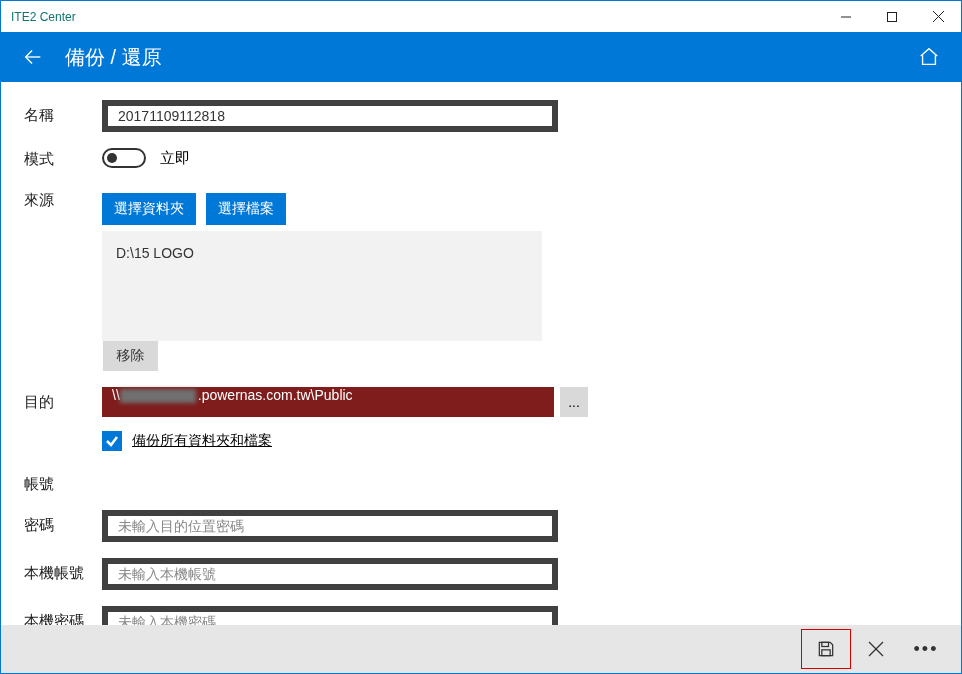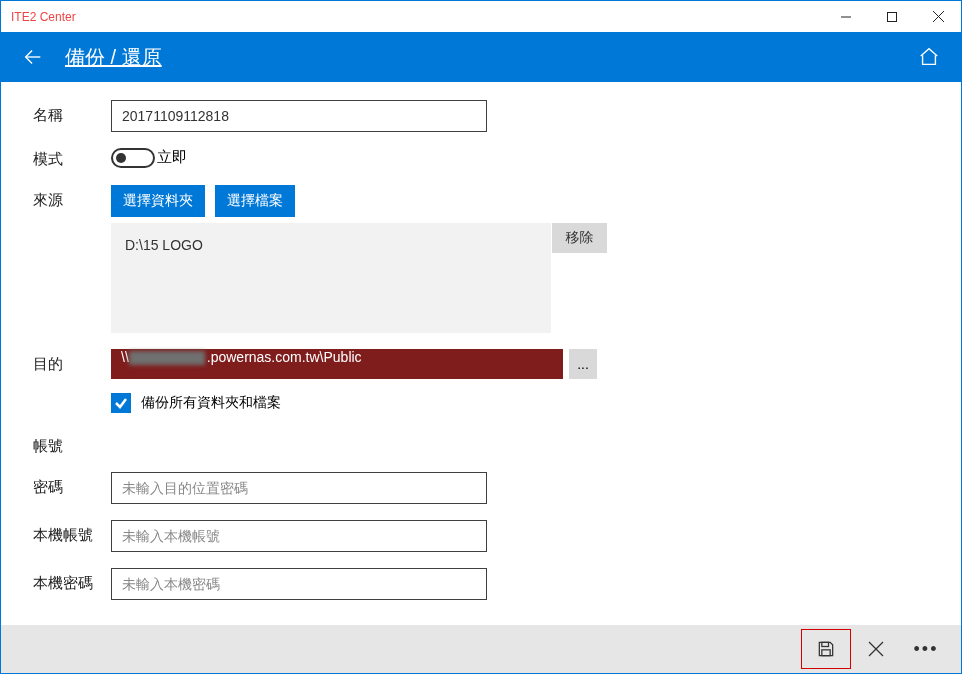--- a/index.html
+++ b/index.html
@@ -1,64 +1,64 @@
 <!DOCTYPE html>
 <html><head>
 <meta charset="utf-8">
 <style>
   * { box-sizing: border-box; margin: 0; padding: 0; font-family: "Segoe UI", "Microsoft JhengHei", sans-serif; }
   body { width: 962px; height: 674px; background: #fff; border: 1px solid #0078d7; position: relative; overflow: hidden; }
 
   
-  .titlebar { height: 31px; display: flex; align-items: center; padding-left: 10px; font-size: 12px; color: #ef4444; }
+  .titlebar { height: 31px; display: flex; align-items: center; padding-left: 10px; font-size: 12px; color: #0f766e; }
   .titlebar-controls { margin-left: auto; display: flex; }
   .titlebar-btn { width: 46px; height: 31px; display: flex; align-items: center; justify-content: center; }
   .titlebar-btn svg { stroke: #222; fill: none; }
 
   
-  .header { height: 50px; background: #0078d7; color: #fff; display: flex; align-items: center; padding: 0 18px; text-decoration: underline; }
+  .header { height: 50px; background: #0078d7; color: #fff; display: flex; align-items: center; padding: 0 18px; }
   .header-back { width: 28px; height: 28px; display: flex; align-items: center; justify-content: center; margin-right: 18px; }
   .header-title { font-size: 20px; font-weight: 400; }
   .header-home { margin-left: auto; width: 28px; height: 28px; display: flex; align-items: center; justify-content: center; }
 
   
-  .form { padding: 18px 0 0 12px; overflow-y: auto; height: calc(674px - 31px - 50px - 48px); }
+  .form { padding: 18px 0 0 3px; overflow-y: auto; height: calc(674px - 31px - 50px - 48px); }
   .row { display: flex; align-items: flex-start; margin-bottom: 16px; padding-left: 20px; }
   .row-label { width: 78px; min-width: 78px; text-align: left; font-size: 15px; color: #222; padding-top: 6px; padding-left: 0; }
   .row-label.tight { padding-top: 2px; }
   .row-content { flex: 0 0 auto; }
 
-  .text-input { width: 376px; height: 32px; border: 1px solid #404040; padding: 0 10px; font-size: 14px; color: #333; }
+  .text-input { width: 456px; height: 32px; border: 6px solid #404040; padding: 0 10px; font-size: 14px; color: #333; }
   .text-input::placeholder { color: #888; }
 
   
-  .toggle-wrap { display: flex; gap: 2px; }
+  .toggle-wrap { display: flex; align-items: center; gap: 14px; }
   .toggle { width: 44px; height: 20px; border: 2px solid #333; border-radius: 10px; position: relative; }
   .toggle-knob { width: 10px; height: 10px; background: #333; border-radius: 50%; position: absolute; left: 3px; top: 3px; }
   .toggle-label { font-size: 15px; }
 
   
   .btn-primary { background: #0078d7; color: #fff; border: none; height: 32px; padding: 0 12px; font-size: 14px; cursor: pointer; }
-  .src-buttons { display: flex; gap: 10px; margin-bottom: 6px; }
+  .src-buttons { display: flex; gap: 10px; margin-bottom: 6px; margin-top: 8px; }
 
   
   .src-list { width: 440px; height: 110px; background: #f2f2f2; padding: 14px 14px; font-size: 14px; color: #333; }
   .remove-btn { width: 55px; height: 30px; background: #d9d9d9; border: none; font-size: 14px; color: #333; cursor: pointer; margin-left: 1px; }
-  .src-area { display: flex; align-items: flex-start; }
+  .src-area { display: flex; align-items: flex-start; flex-direction: column; }
 
   
   .dest-wrap { display: flex; align-items: center; }
   .dest-input { width: 452px; height: 30px; background: #7f1d1d; color: #fff; border: none; padding: 0 10px; font-size: 14px; }
   .dest-browse { width: 28px; height: 30px; background: #d9d9d9; border: none; font-size: 14px; cursor: pointer; margin-left: 6px; }
 
   
   .check-row { display: flex; align-items: center; gap: 10px; margin-top: 14px; padding-left: 98px; margin-bottom: 18px; }
   .checkbox { width: 20px; height: 20px; background: #0078d7; display: flex; align-items: center; justify-content: center; }
   .checkbox svg { stroke: #fff; fill: none; stroke-width: 2.5; }
-  .check-label { font-size: 14px; }
+  .check-label { font-size: 14px; text-decoration: underline; }
 
   
   .footer { position: absolute; bottom: 0; left: 0; right: 0; height: 48px; background: #e6e6e6; display: flex; align-items: center; justify-content: flex-end; padding-right: 10px; gap: 0; }
   .footer-btn { width: 50px; height: 40px; display: flex; align-items: center; justify-content: center; cursor: pointer; }
   .footer-btn.save-highlight { border: 1px solid #d40000; }
   .footer-btn svg { stroke: #333; fill: none; }
   .footer-more { font-size: 18px; letter-spacing: 2px; color: #333; }
 
   .blur-box { display:inline-block; width:76px; height:14px; background:#707070; filter: blur(2px); vertical-align: middle; margin-right:2px;}
 </style>

